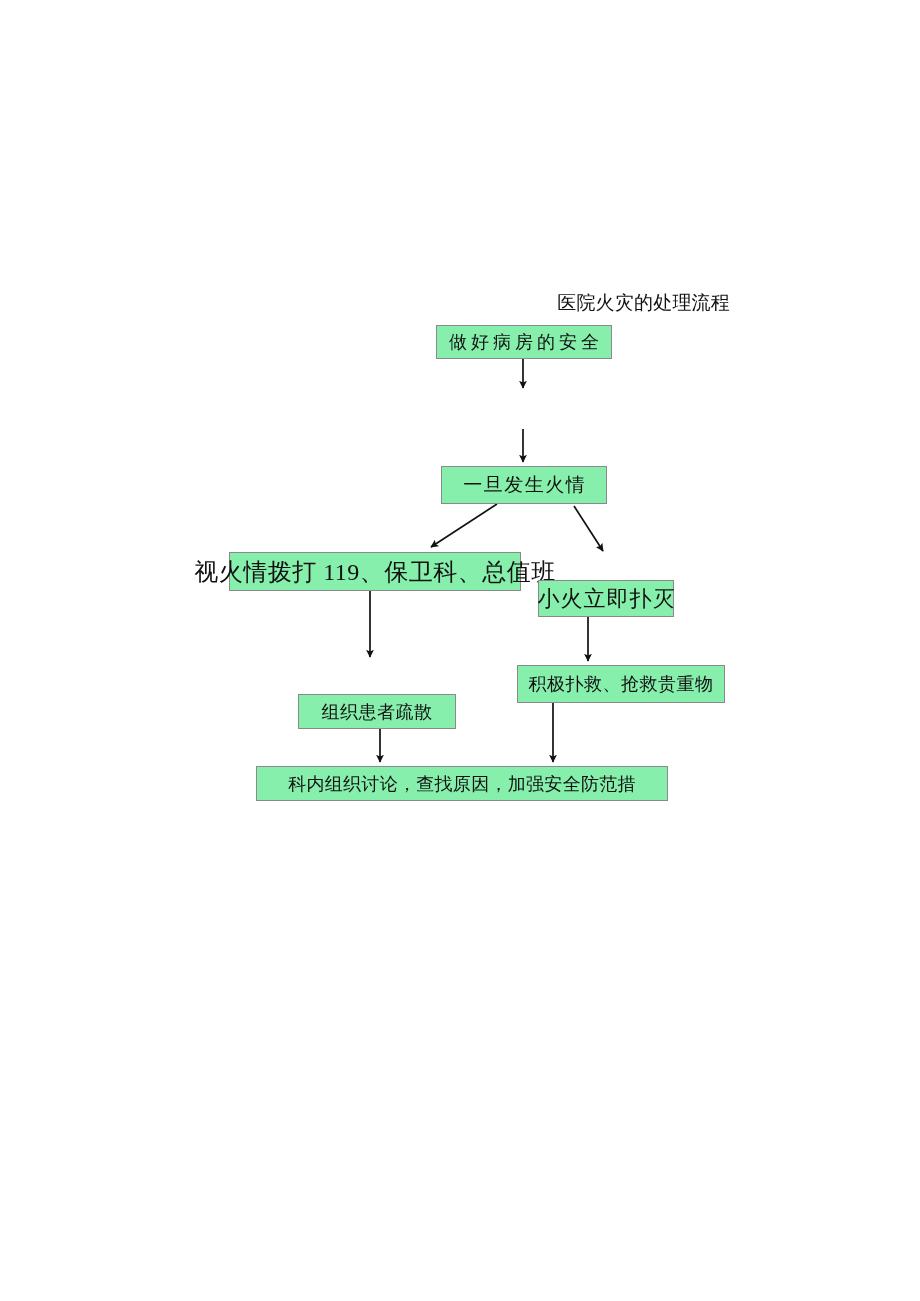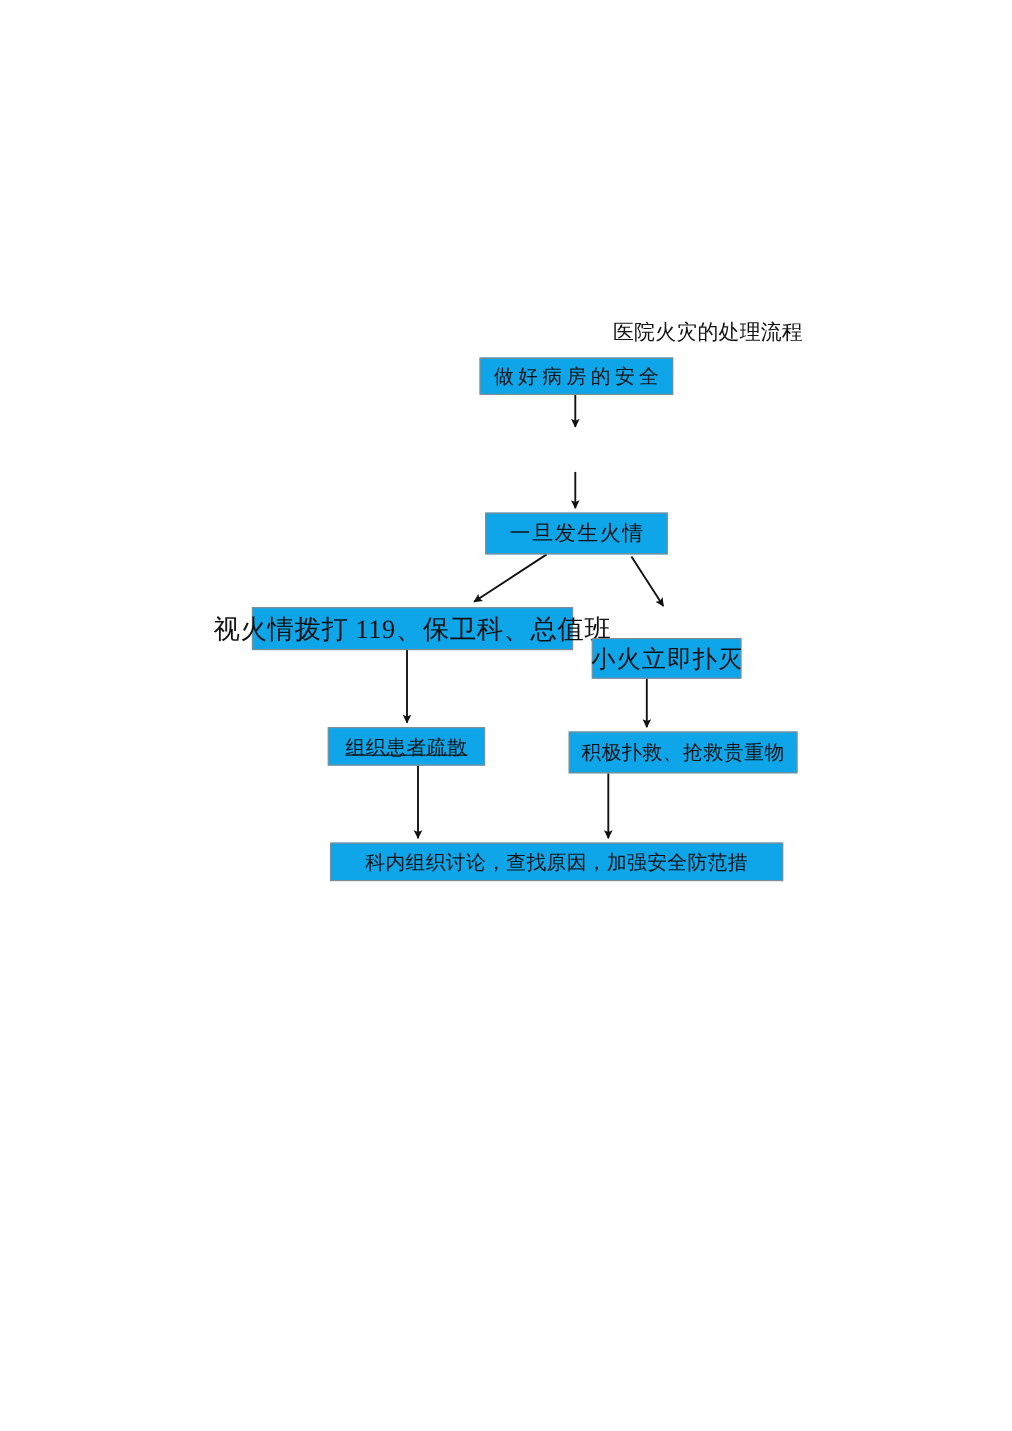--- a/index.html
+++ b/index.html
@@ -36,39 +36,39 @@
     letter-spacing: 0.2px;
     color: #111111;
     white-space: nowrap;
     text-align: right;
   }
 
   .node {
     position: absolute;
     box-sizing: border-box;
     border: 1px solid #8a8a8a;
-    background: #0ea5e9;
+    background: #86efac;
     display: flex;
     align-items: center;
     justify-content: center;
     font-family: "Liberation Serif", "DejaVu Serif", serif;
     color: #111111;
     white-space: nowrap;
     text-align: center;
   }
 
   
   #node-0 { left: 436px; top: 325px;  width: 176px; height: 34px; font-size: 18px; letter-spacing: 4px; text-indent: 4px; }
   #node-1 { left: 436px; top: 392px;  width: 176px; height: 37px; font-size: 18px; letter-spacing: 4px; text-indent: 4px; }
   #node-2 { left: 441px; top: 466px;  width: 166px; height: 38px; font-size: 19px; letter-spacing: 1.5px; text-indent: 1.5px; }
   #node-3 { left: 229px; top: 552px;  width: 292px; height: 39px; font-size: 24px; letter-spacing: 0.5px; }
   #node-4 { left: 538px; top: 556px;  width: 136px; height: 37px; font-size: 22px; letter-spacing: 1px; text-indent: 1px; margin-top: 24px; }
-  #node-5 { left: 298px; top: 661px;  width: 143px; height: 35px; font-size: 18px; letter-spacing: 0.5px; text-decoration: underline; }
+  #node-5 { left: 298px; top: 694px;  width: 158px; height: 35px; font-size: 18px; letter-spacing: 0.5px; }
   #node-6 { left: 517px; top: 665px;  width: 208px; height: 38px; font-size: 18px; letter-spacing: 0.5px; }
-  #node-7 { left: 256px; top: 766px;  width: 412px; height: 35px; font-size: 18px; letter-spacing: 0.3px; margin-left: 44px; }
+  #node-7 { left: 256px; top: 766px;  width: 412px; height: 35px; font-size: 18px; letter-spacing: 0.3px; }
 
   .node .gap {
     display: inline-block;
     width: 26px;
   }
 
   #edge-layer {
     position: absolute;
     left: 0;
     top: 0;

